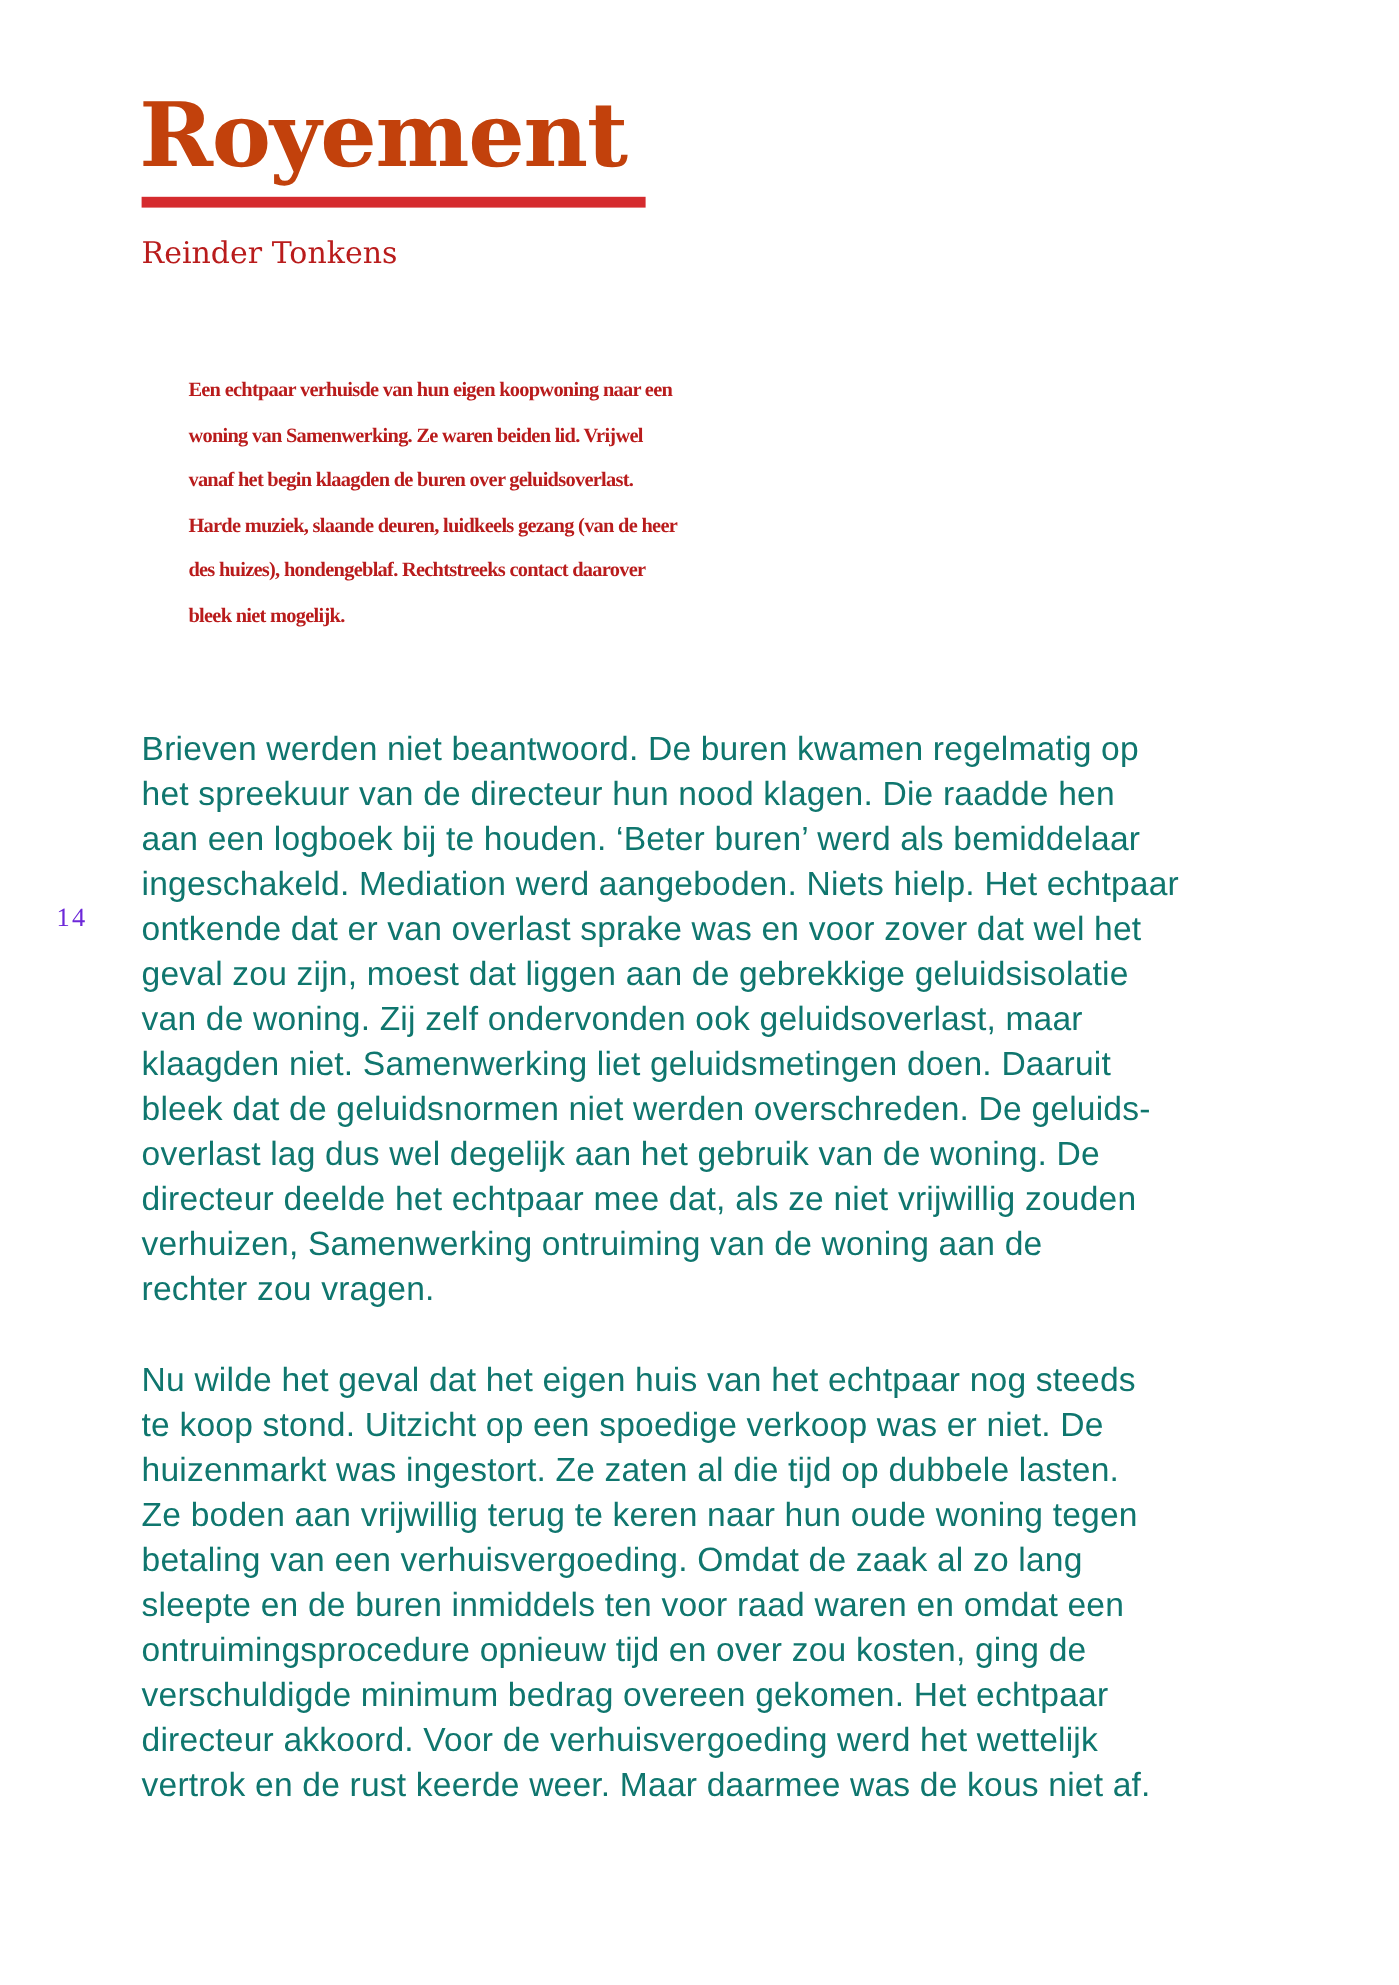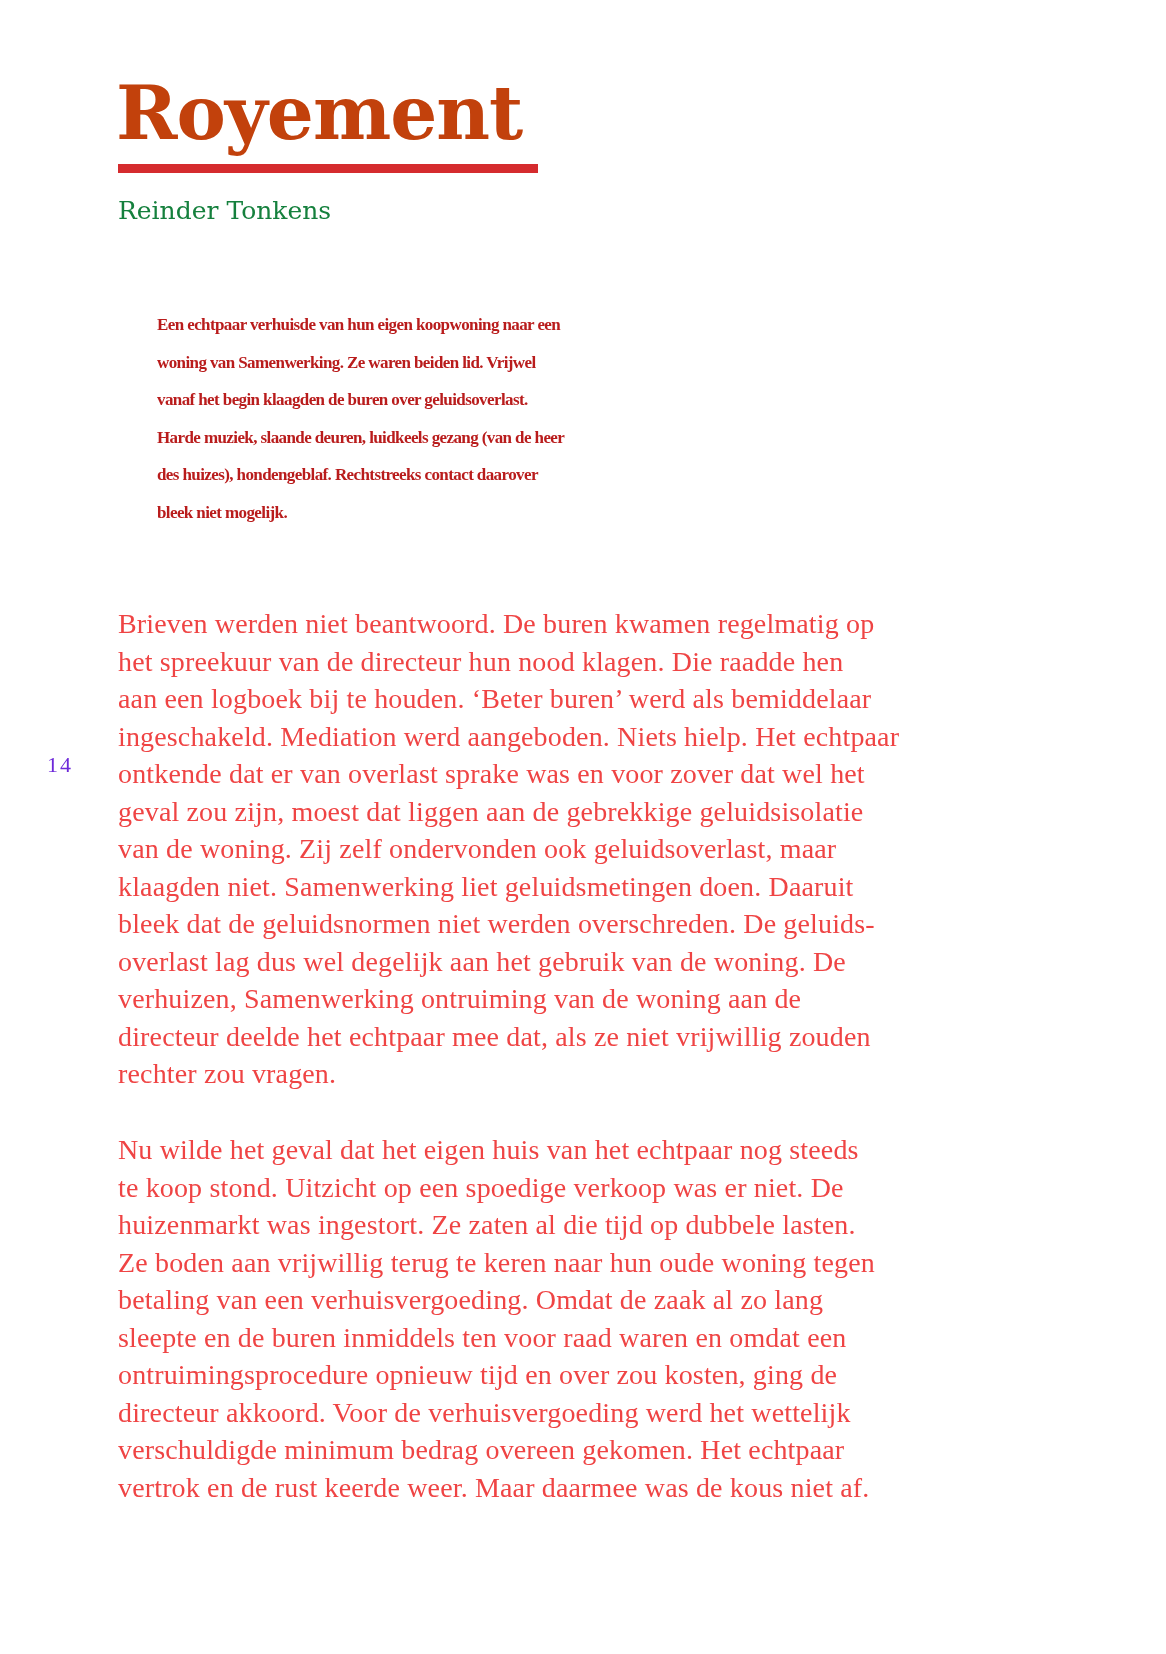--- a/index.html
+++ b/index.html
@@ -10,38 +10,38 @@
     font-weight: bold; font-size: 74px; line-height: 1;
     color: #c2410c; letter-spacing: -1px; margin: 0;
   }
   .title-rule {
     position: absolute; left: 118px; top: 164px;
     width: 420px; height: 9px; background: #d52b2e;
   }
   .author {
     position: absolute; left: 118px; top: 196px;
     font-family: "DejaVu Serif", "Liberation Serif", serif;
-    font-size: 25px; color: #15803d; margin: 0;
+    font-size: 25px; color: #b91c1c; margin: 0;
   }
   .lead {
     position: absolute; left: 157px; top: 306px; width: 830px;
     font-family: Liberation Serif, serif;
     font-weight: bold; font-size: 17px; line-height: 37.5px;
     color: #b91c1c; margin: 0; letter-spacing: -0.6px;
   }
   .lead span, .body span { display: block; white-space: nowrap; }
   .page-number {
     position: absolute; left: 47px; top: 752px;
     font-family: "Liberation Serif", "DejaVu Serif", serif;
     font-size: 22px; color: #6d28d9; letter-spacing: 2px;
   }
   .body {
     position: absolute; left: 118px; width: 880px;
-    font-family: Liberation Serif, serif;
-    font-size: 28px; line-height: 37.5px; color: #ef4444; margin: 0;
+    font-family: Liberation Sans, sans-serif;
+    font-size: 28px; line-height: 37.5px; color: #0f766e; margin: 0;
     letter-spacing: 0.15px;
   }
   .p1 { top: 605px; }
   .p2 { top: 1131px; }
 </style>
 </head>
 <body>
 
 <h1 class="title">Royement</h1>
 <div class="title-rule"></div>
@@ -62,29 +62,29 @@
   <span>Brieven werden niet beantwoord. De buren kwamen regelmatig op</span>
   <span>het spreekuur van de directeur hun nood klagen. Die raadde hen</span>
   <span>aan een logboek bij te houden. ‘Beter buren’ werd als bemiddelaar</span>
   <span>ingeschakeld. Mediation werd aangeboden. Niets hielp. Het echtpaar</span>
   <span>ontkende dat er van overlast sprake was en voor zover dat wel het</span>
   <span>geval zou zijn, moest dat liggen aan de gebrekkige geluidsisolatie</span>
   <span>van de woning. Zij zelf ondervonden ook geluidsoverlast, maar</span>
   <span>klaagden niet. Samenwerking liet geluidsmetingen doen. Daaruit</span>
   <span>bleek dat de geluidsnormen niet werden overschreden. De geluids-</span>
   <span>overlast lag dus wel degelijk aan het gebruik van de woning. De</span>
+  <span>directeur deelde het echtpaar mee dat, als ze niet vrijwillig zouden</span>
   <span>verhuizen, Samenwerking ontruiming van de woning aan de</span>
-  <span>directeur deelde het echtpaar mee dat, als ze niet vrijwillig zouden</span>
   <span>rechter zou vragen.</span>
 </p>
 
 <p class="body p2">
   <span>Nu wilde het geval dat het eigen huis van het echtpaar nog steeds</span>
   <span>te koop stond. Uitzicht op een spoedige verkoop was er niet. De</span>
   <span>huizenmarkt was ingestort. Ze zaten al die tijd op dubbele lasten.</span>
   <span>Ze boden aan vrijwillig terug te keren naar hun oude woning tegen</span>
   <span>betaling van een verhuisvergoeding. Omdat de zaak al zo lang</span>
   <span>sleepte en de buren inmiddels ten voor raad waren en omdat een</span>
   <span>ontruimingsprocedure opnieuw tijd en over zou kosten, ging de</span>
+  <span>verschuldigde minimum bedrag overeen gekomen. Het echtpaar</span>
   <span>directeur akkoord. Voor de verhuisvergoeding werd het wettelijk</span>
-  <span>verschuldigde minimum bedrag overeen gekomen. Het echtpaar</span>
   <span>vertrok en de rust keerde weer. Maar daarmee was de kous niet af.</span>
 </p>
 
 </body></html>

